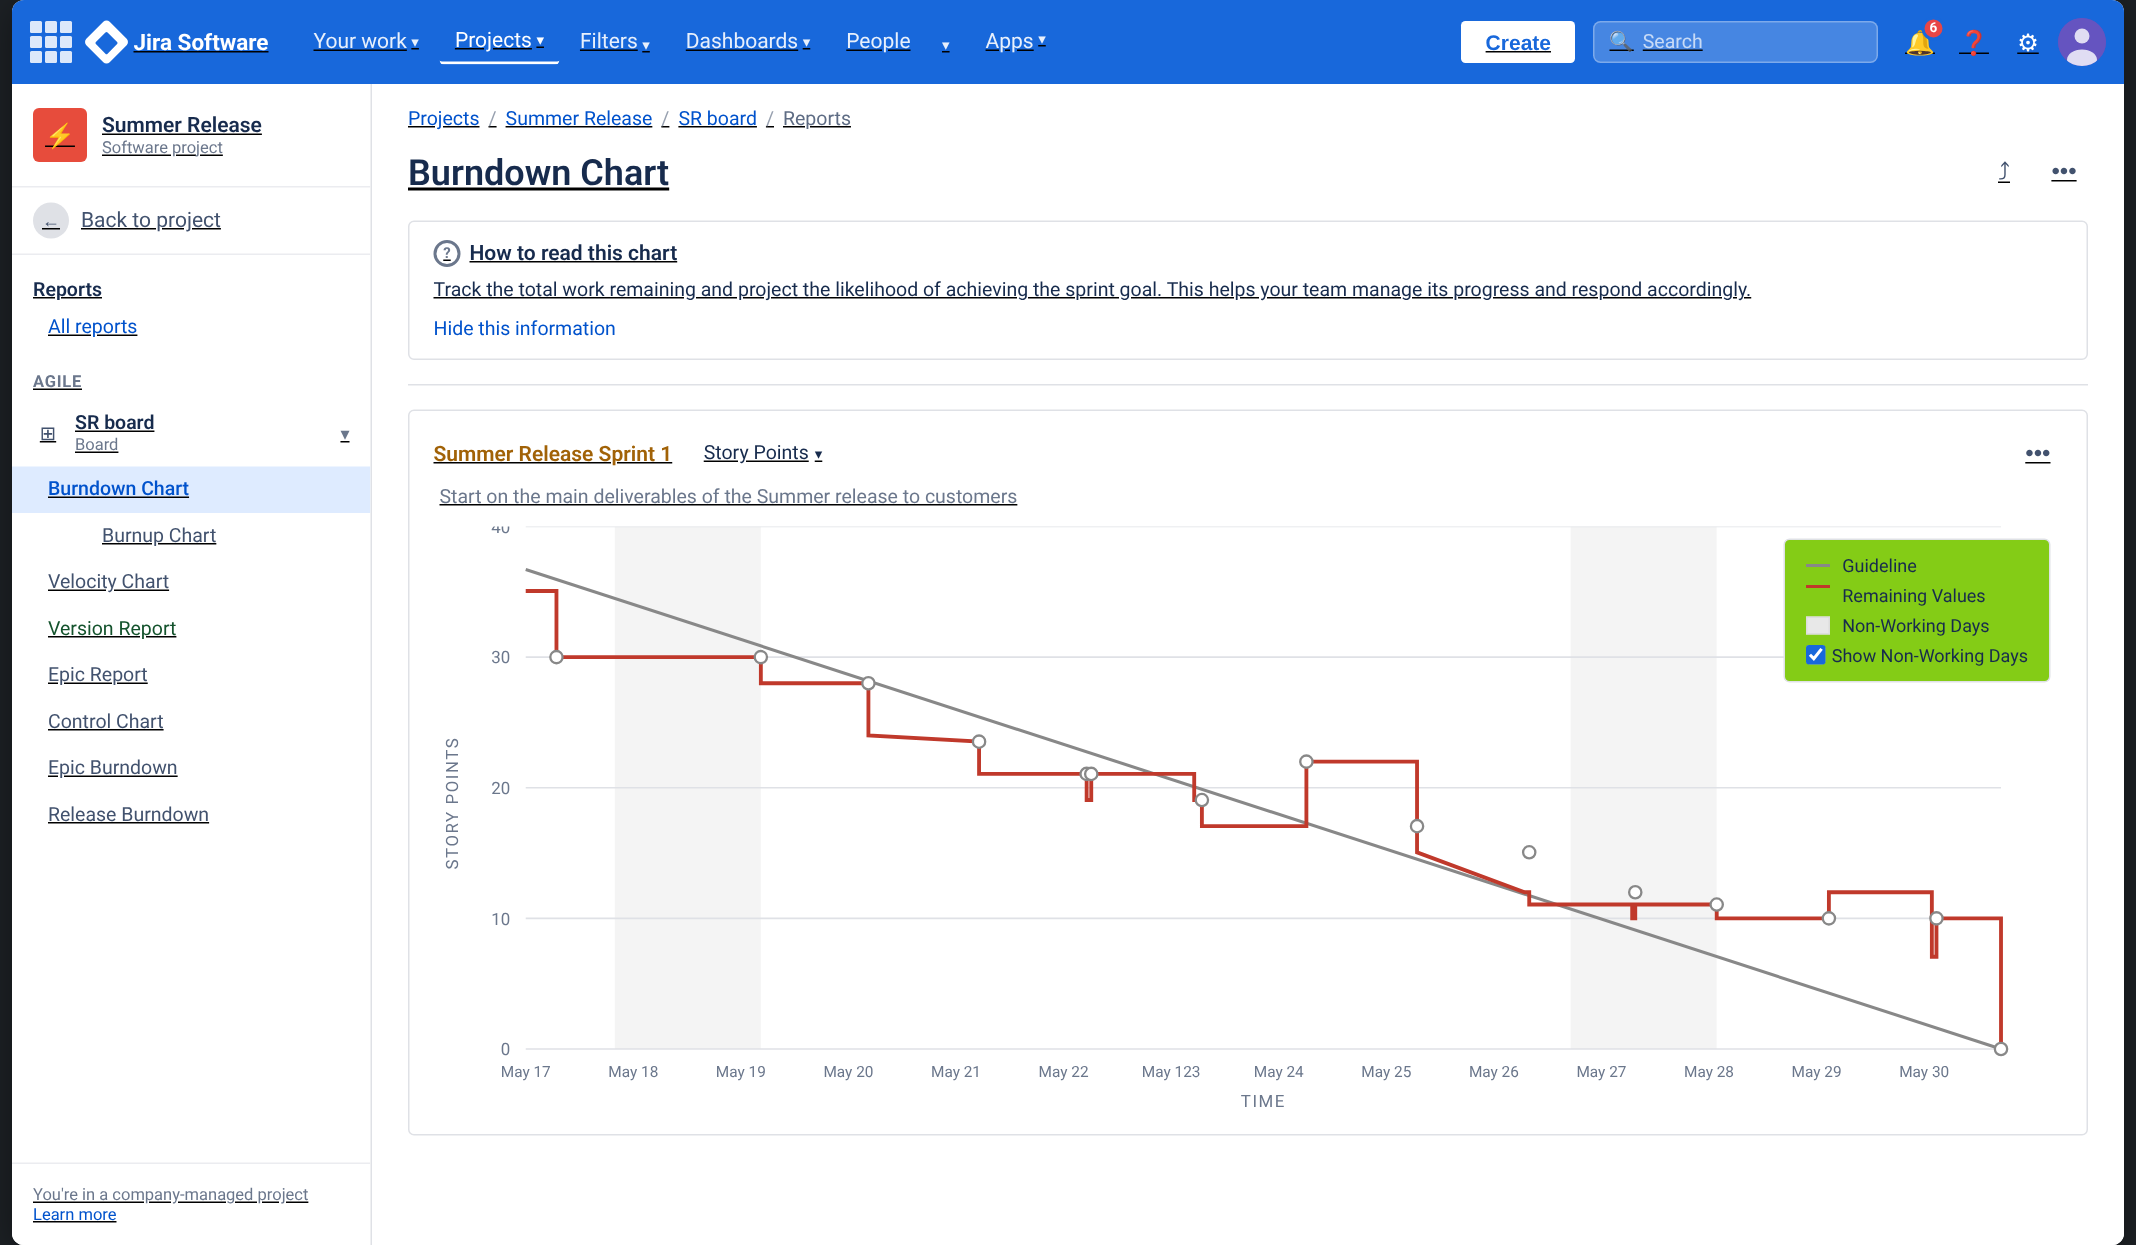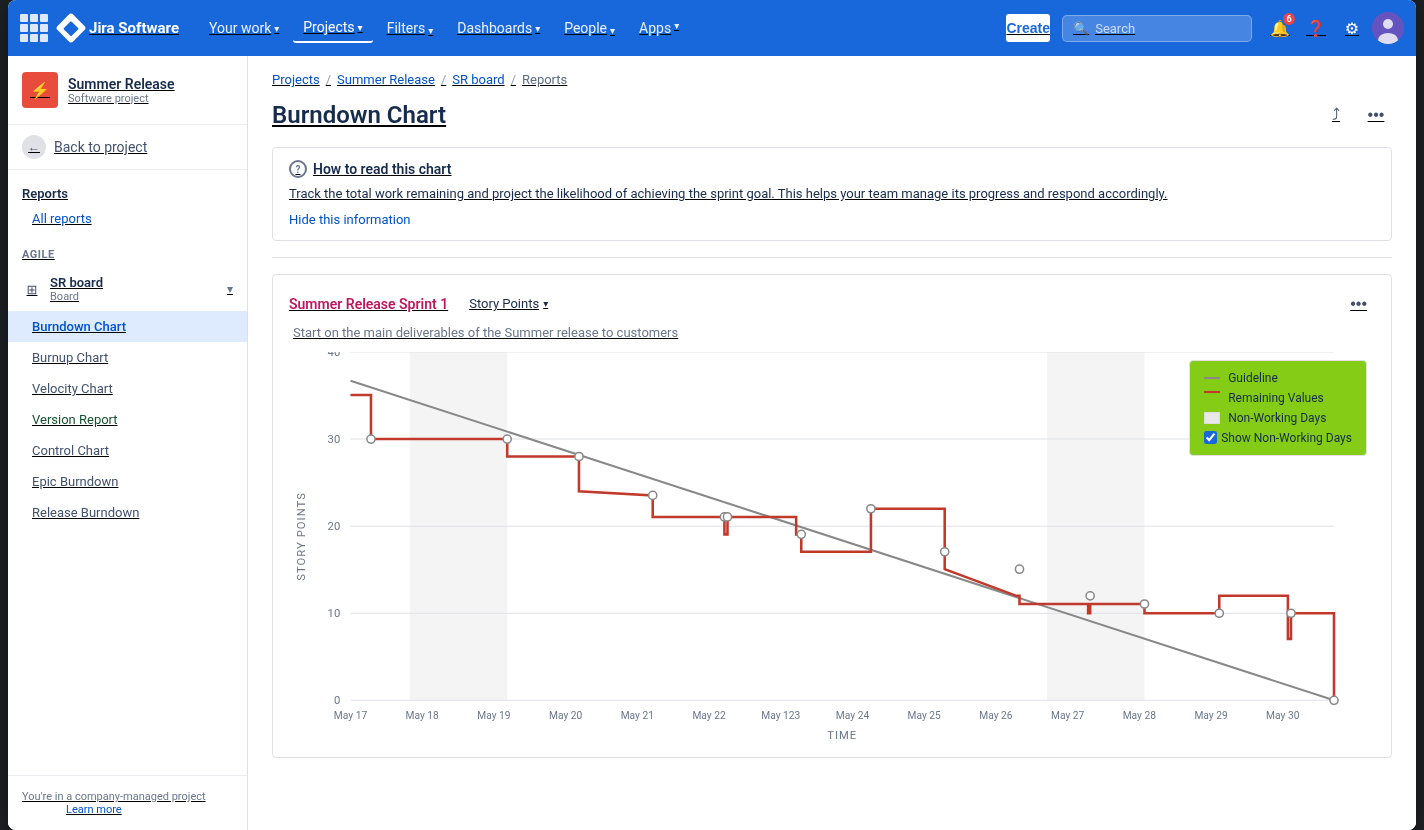--- a/index.html
+++ b/index.html
@@ -41,30 +41,30 @@
         <span style="font-size:10px;">▾</span>
     </div>
     <div style="color:rgba(255,255,255,0.9);font-size:14px;padding:6px 10px;border-radius:3px;cursor:pointer;display:flex;align-items:flex-end;gap:3px;">
       <span>Filters</span>
         <span style="font-size:10px;">▾</span>
     </div>
     <div style="color:rgba(255,255,255,0.9);font-size:14px;padding:6px 10px;border-radius:3px;cursor:pointer;display:flex;align-items:center;gap:3px;">
       <span>Dashboards</span>
         <span style="font-size:10px;">▾</span>
     </div>
-    <div style="color:rgba(255,255,255,0.9);font-size:14px;padding:6px 10px;border-radius:3px;cursor:pointer;display:flex;align-items:flex-end;gap:3px;">
+    <div style="color:rgba(255,255,255,0.9);font-size:14px;padding:6px 10px;border-radius:3px;cursor:pointer;display:flex;align-items:flex-end;gap:21px;">
       <span>People</span>
         <span style="font-size:10px;">▾</span>
     </div>
     <div style="color:rgba(255,255,255,0.9);font-size:14px;padding:6px 10px;border-radius:3px;cursor:pointer;display:flex;align-items:flex-start;gap:3px;">
       <span>Apps</span>
         <span style="font-size:10px;">▾</span>
     </div>
     <div style="flex:1;"></div>
-    <button style="background:#fff;color:#1868db;font-weight:700;font-size:14px;padding:6px 0;border-radius:3px;cursor:pointer;border:none;margin-right:8px;text-align:center;">Create</button>
+    <button style="background:#fff;color:#1868db;font-weight:700;font-size:14px;padding:6px 16px;border-radius:3px;cursor:pointer;border:none;margin-right:8px;text-align:center;">Create</button>
     <div style="background:rgba(255,255,255,0.2);border:1px solid rgba(255,255,255,0.3);border-radius:5px;display:flex;align-items:center;padding:5px 10px;gap:6px;color:rgba(255,255,255,0.8);font-size:14px;width:190px;cursor:text;">
       <span style="font-size:13px;">🔍</span>
       <span style="color:rgba(255,255,255,0.7);font-size:13px;">Search</span>
     </div>
     <div style="display:flex;align-items:center;gap:4px;margin-left:8px;">
       <div style="position:relative;width:32px;height:32px;border-radius:50%;display:flex;align-items:center;justify-content:center;cursor:pointer;color:#fff;font-size:16px;">
         🔔
         <span style="position:absolute;top:-1px;right:-1px;background:#e84646;color:#fff;font-size:9px;font-weight:700;width:16px;height:16px;border-radius:50%;display:flex;align-items:center;justify-content:center;border:2px solid #1868db;">6</span>
       </div>
       <div style="width:32px;height:32px;border-radius:50%;display:flex;align-items:center;justify-content:center;cursor:pointer;color:#fff;font-size:16px;">❓</div>
@@ -101,30 +101,31 @@
           <div style="width:20px;height:20px;display:flex;align-items:center;justify-content:center;color:#42526e;font-size:13px;">⊞</div>
           <div>
             <div style="font-size:13px;font-weight:600;color:#172b4d;">SR board</div>
             <div style="font-size:11px;color:#6b778c;">Board</div>
           </div>
         </div>
         <span style="color:#6b778c;font-size:12px;">▾</span>
       </div>
 
       <a style="padding:8px 14px 8px 24px;font-size:13px;color:#0052cc;cursor:pointer;display:block;background:#deebff;font-weight:500;text-decoration:none;">Burndown Chart</a>
-      <a style="padding:8px 14px 8px 24px;font-size:13px;color:#42526e;cursor:pointer;display:block;text-decoration:none;">Burnup Chart</a>
+      <a style="padding:8px 14px 8px 24px;font-size:13px;color:#42526e;cursor:pointer;display:block;text-decoration:none;margin-left:36px;">Burnup Chart</a>
       <a style="padding:8px 14px 8px 24px;font-size:13px;color:#42526e;cursor:pointer;display:block;text-decoration:none;">Velocity Chart</a>
       <a style="padding:8px 14px 8px 24px;font-size:13px;color:#14532d;cursor:pointer;display:block;text-decoration:none;">Version Report</a>
+      <a style="padding:8px 14px 8px 24px;font-size:13px;color:#42526e;cursor:pointer;display:block;text-decoration:none;">Epic Report</a>
       <a style="padding:8px 14px 8px 24px;font-size:13px;color:#42526e;cursor:pointer;display:block;text-decoration:none;">Control Chart</a>
       <a style="padding:8px 14px 8px 24px;font-size:13px;color:#42526e;cursor:pointer;display:block;text-decoration:none;">Epic Burndown</a>
       <a style="padding:8px 14px 8px 24px;font-size:13px;color:#42526e;cursor:pointer;display:block;text-decoration:none;">Release Burndown</a>
       <div style="flex:1;"></div>
       <div style="padding:14px;font-size:11px;color:#6b778c;border-top:1px solid #ebecf0;margin-top:16px;">
         <span>You're in a company-managed project</span><br>
-        <a style="color:#0052cc;cursor:pointer;text-decoration:none;margin-left:44px;">Learn more</a>
+        <a style="color:#0052cc;cursor:pointer;text-decoration:none;">Learn more</a>
       </div>
     </aside>
 
     <main style="flex:1;overflow-y:auto;background:#fff;">
 
       <div style="display:flex;align-items:center;gap:6px;padding:16px 24px 8px;font-size:13px;color:#5e6c84;">
         <a style="color:#0052cc;cursor:pointer;text-decoration:none;">Projects</a>
         <span style="color:#97a0af;">/</span>
         <a style="color:#0052cc;cursor:pointer;text-decoration:none;">Summer Release</a>
         <span style="color:#97a0af;">/</span>
@@ -148,21 +149,21 @@
         </div>
         <div style="font-size:13px;color:#172b4d;line-height:1.5;">Track the total work remaining and project the likelihood of achieving the sprint goal. This helps your team manage its progress and respond accordingly.</div>
         <a style="color:#0052cc;font-size:13px;cursor:pointer;display:inline-block;margin-top:8px;text-decoration:none;">Hide this information</a>
       </div>
 
       <hr style="border:none;border-top:1px solid #dfe1e6;margin:0 24px 16px;">
 
       <div style="margin:0 24px 24px;border:1px solid #dfe1e6;border-radius:4px;background:#fff;padding:16px;">
         <div style="display:flex;align-items:center;justify-content:space-between;margin-bottom:8px;">
           <div style="display:flex;align-items:center;gap:12px;">
-            <span style="font-size:14px;font-weight:600;color:#be185d;">Summer Release Sprint 1</span>
+            <span style="font-size:14px;font-weight:600;color:#a16207;">Summer Release Sprint 1</span>
             <div style="display:flex;align-items:center;gap:4px;font-size:13px;color:#172b4d;cursor:pointer;padding:4px 8px;border-radius:3px;border:1px solid transparent;">
               <span>Story Points</span>
               <span style="font-size:10px;">▾</span>
             </div>
           </div>
           <button style="background:transparent;border:none;cursor:pointer;color:#42526e;font-size:16px;padding:4px 8px;">•••</button>
         </div>
         <div style="font-size:13px;color:#6b778c;margin-bottom:12px;padding:0 4px;">Start on the main deliverables of the Summer release to customers</div>
 
         <div style="position:relative;width:100%;">

